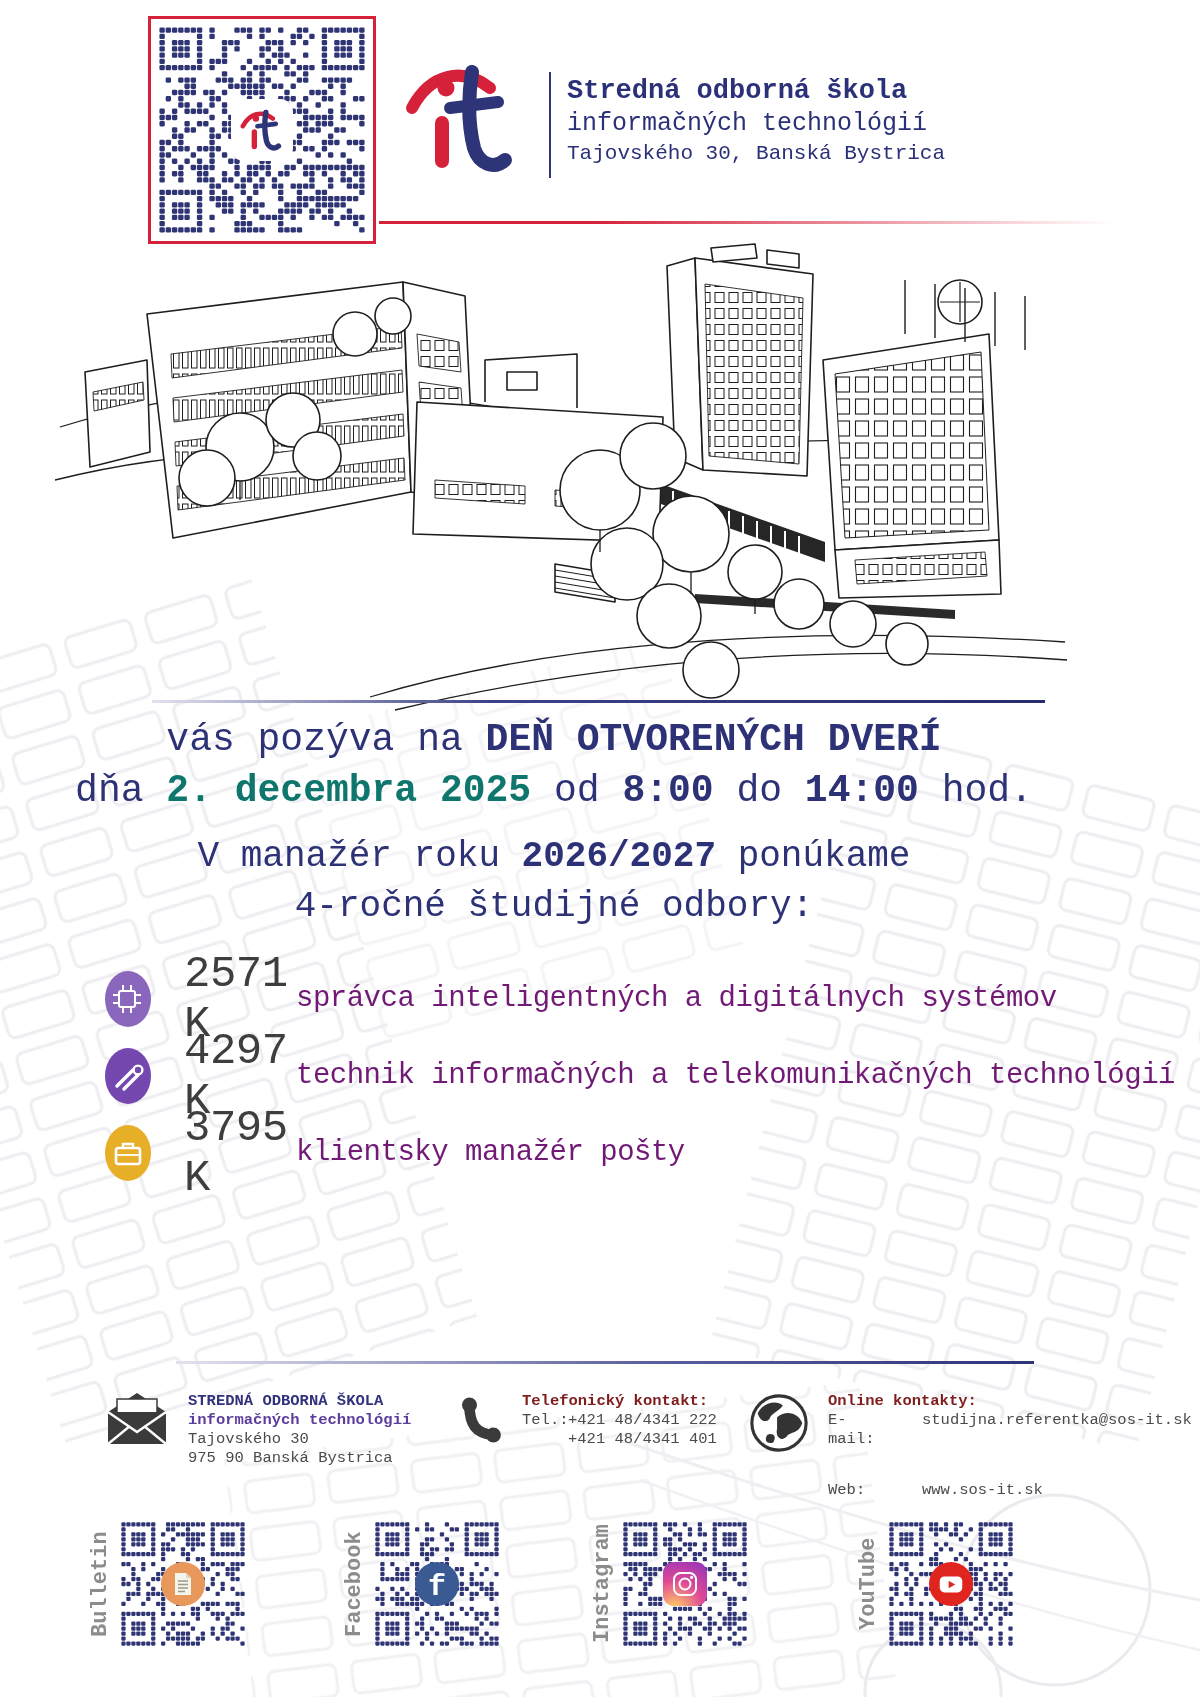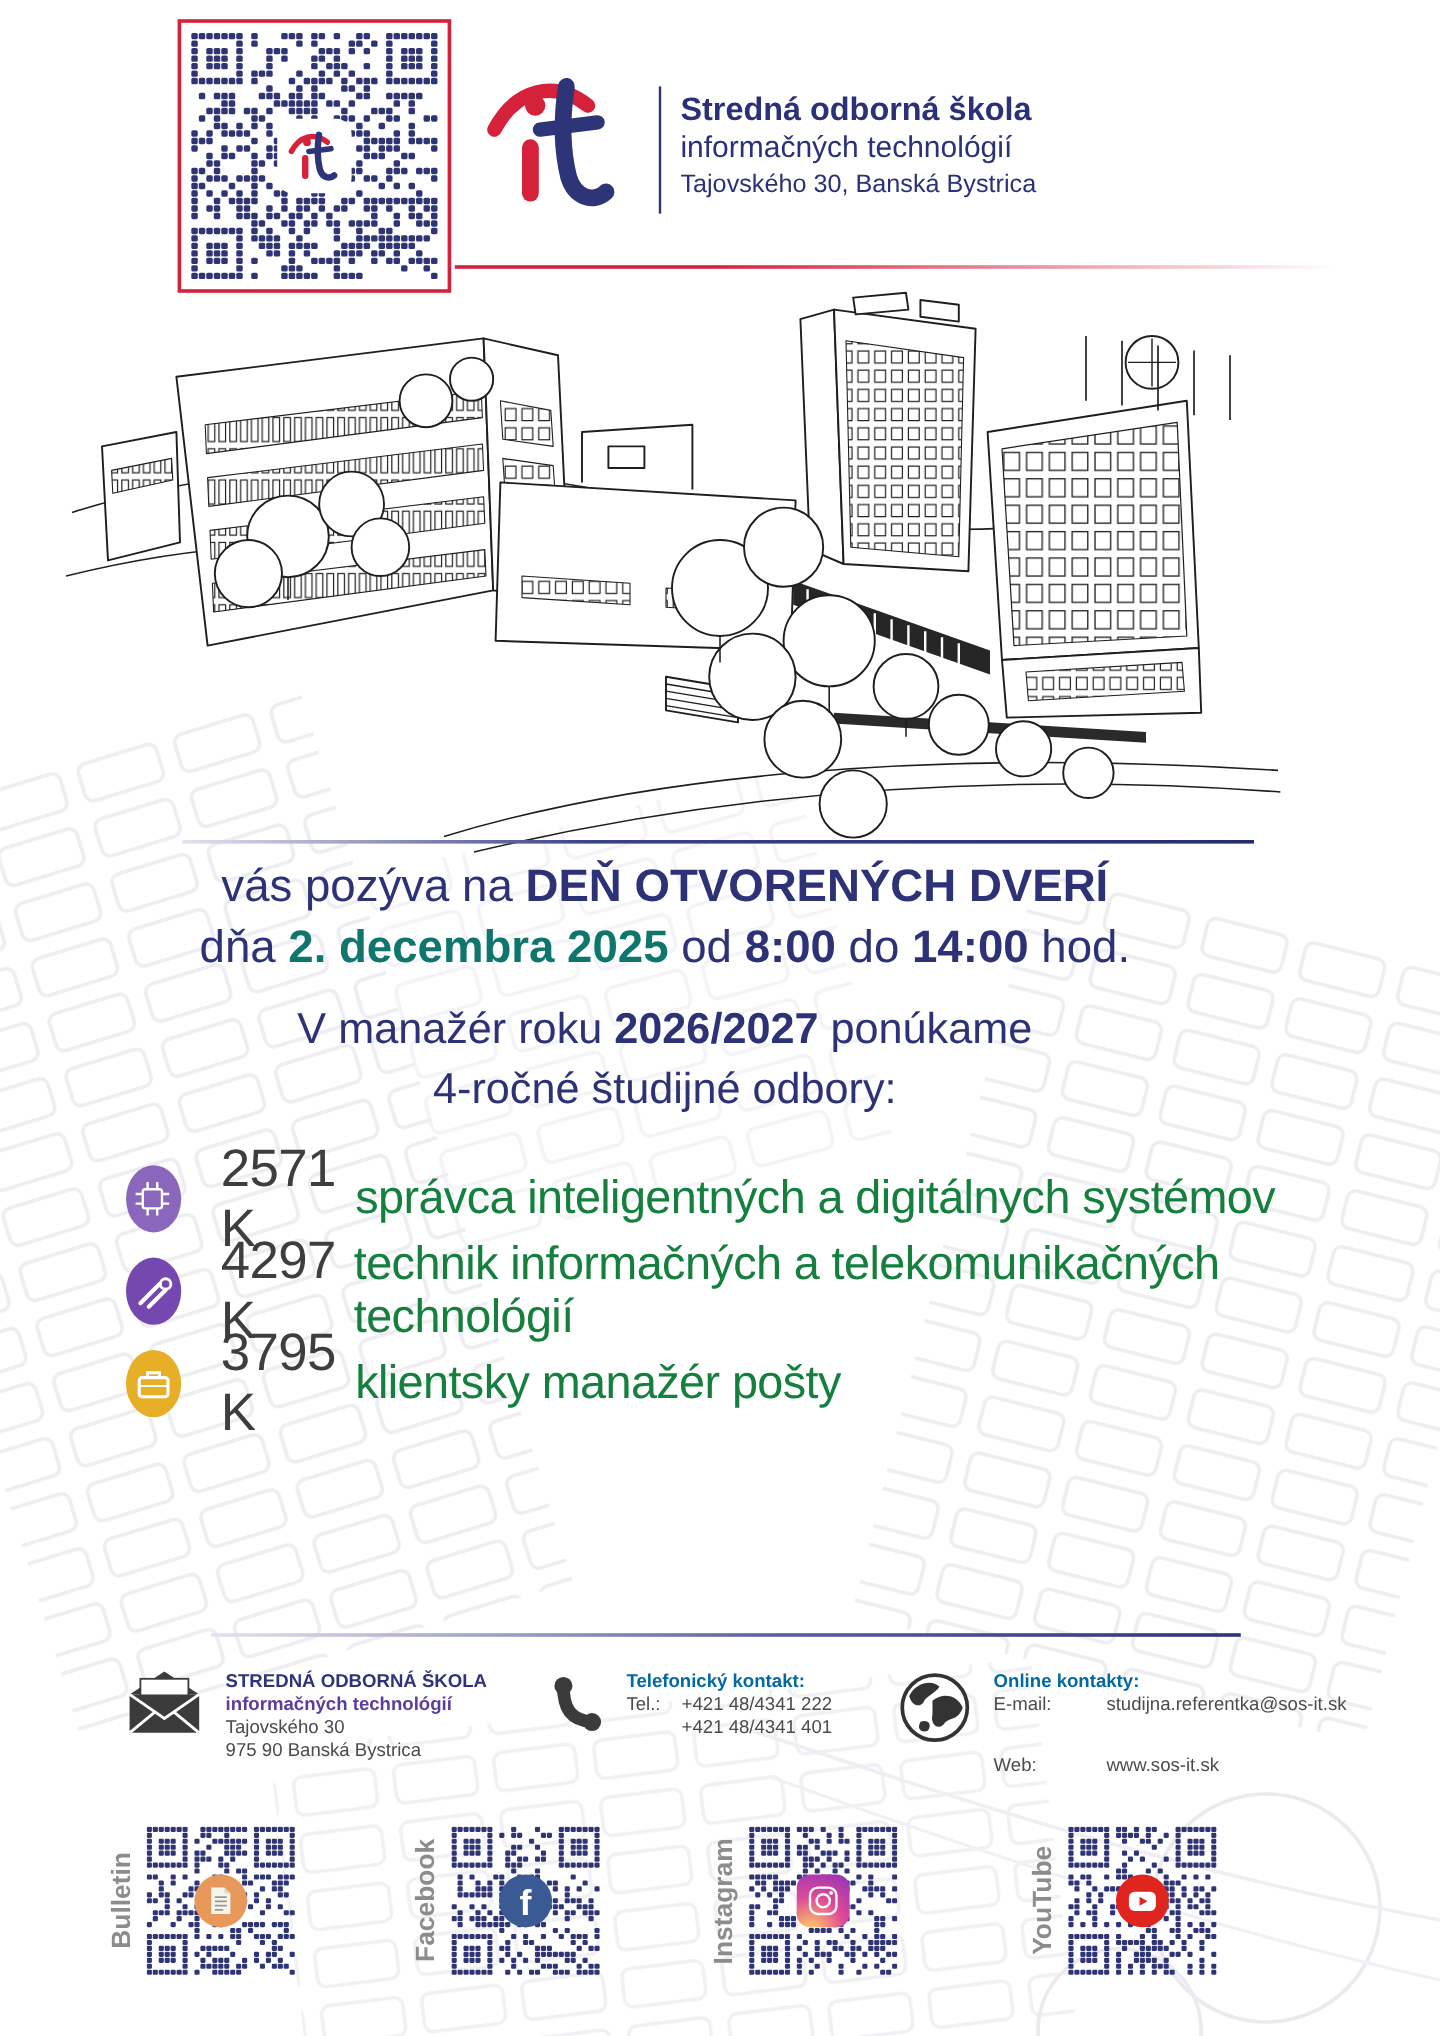--- a/index.html
+++ b/index.html
@@ -1,17 +1,17 @@
 <!DOCTYPE html>
 <html><head>
 <meta charset="utf-8">
 <style>
   html,body{margin:0;padding:0;background:#fff;}
   .page{position:relative;width:1200px;height:1697px;background:#fff;overflow:hidden;
-        font-family:Liberation Sans, sans-serif;}
+        font-family:Liberation Mono, monospace;}
   #bg-faint{position:absolute;left:0;top:0;z-index:0;}
 
   
   .header-qr{position:absolute;left:148px;top:16px;width:228px;height:228px;border:3px solid #d6213a;
              background:#fff;padding:8px;box-sizing:border-box;z-index:2;}
   .qr-wrap{position:relative;width:100%;height:100%;}
   .qr-badge{position:absolute;left:50%;top:50%;transform:translate(-50%,-50%);
             display:flex;align-items:center;justify-content:center;}
   .hb{width:62px;height:62px;background:#fff;border-radius:13px;}
   .logo-mark{position:absolute;left:402px;top:58px;width:120px;height:120px;z-index:2;}
@@ -37,32 +37,32 @@
   .invite .red{color:#0f766e;}
   .offer{position:absolute;left:0;top:832px;width:1108px;text-align:center;z-index:1;
          color:#2d3277;font-size:36px;line-height:50px;}
   .offer .b{font-weight:bold;}
 
   
   .programs{position:absolute;left:104px;top:960px;z-index:1;}
   .prog-row{display:flex;align-items:center;height:77px;}
   .prog-icon{width:48px;height:58px;flex:none;}
   .prog-code{width:112px;margin-left:32px;font-size:44px;color:#3e3e3e;letter-spacing:-0.5px;}
-  .prog-name{font-size:39px;color:#15803d;letter-spacing:-0.5px;}
+  .prog-name{font-size:29px;color:#701a75;letter-spacing:-0.5px;}
 
   
   .ccol{position:absolute;top:1392px;display:flex;align-items:flex-start;z-index:1;}
   .cc1{left:104px;}
   .cc2{left:458px;}
   .cc3{left:748px;}
   .cicon{flex:none;margin-right:18px;}
   .ctext{font-size:15.5px;line-height:19px;color:#4b4b4b;}
   .ct-navy{color:#32327c;font-weight:bold;}
   .ct-purple{color:#5c3d9c;font-weight:bold;}
-  .ct-title{color:#0369a1;font-weight:bold;}
+  .ct-title{color:#7f1d1d;font-weight:bold;}
   .tel-grid{display:grid;grid-template-columns:46px auto;}
   .web-grid{display:grid;grid-template-columns:62px auto;gap:32px;}
 
   
   .qr-group{position:absolute;top:1522px;display:flex;align-items:center;z-index:1;}
   .qg1{left:88px;}.qg2{left:342px;}.qg3{left:590px;}.qg4{left:856px;}
   .qr-label{writing-mode:vertical-rl;transform:rotate(180deg);height:124px;display:flex;
             align-items:center;justify-content:center;font-size:22px;font-weight:bold;color:#8c8c8c;
             margin-right:8px;}
   .sqr{position:relative;width:124px;height:124px;}

